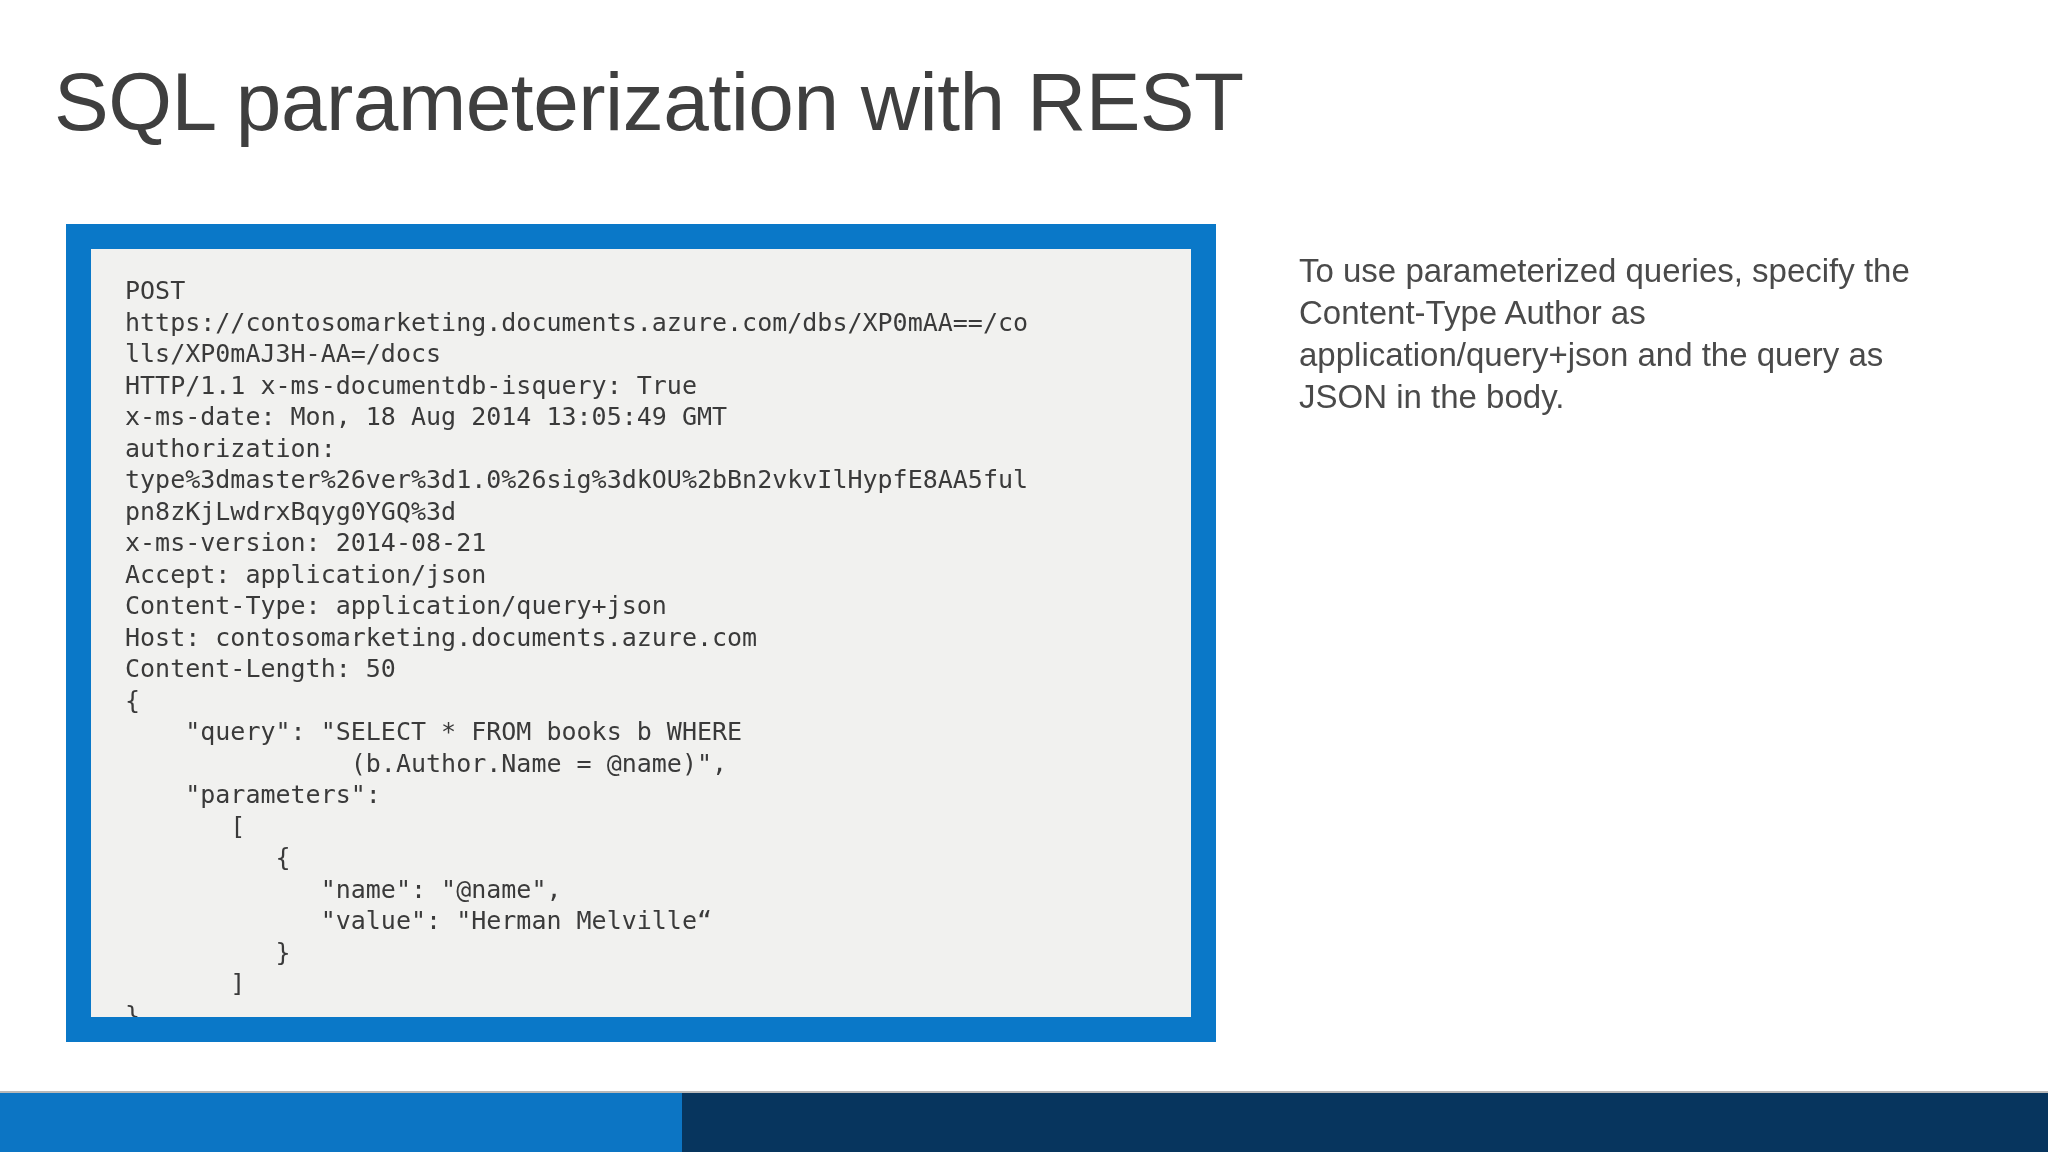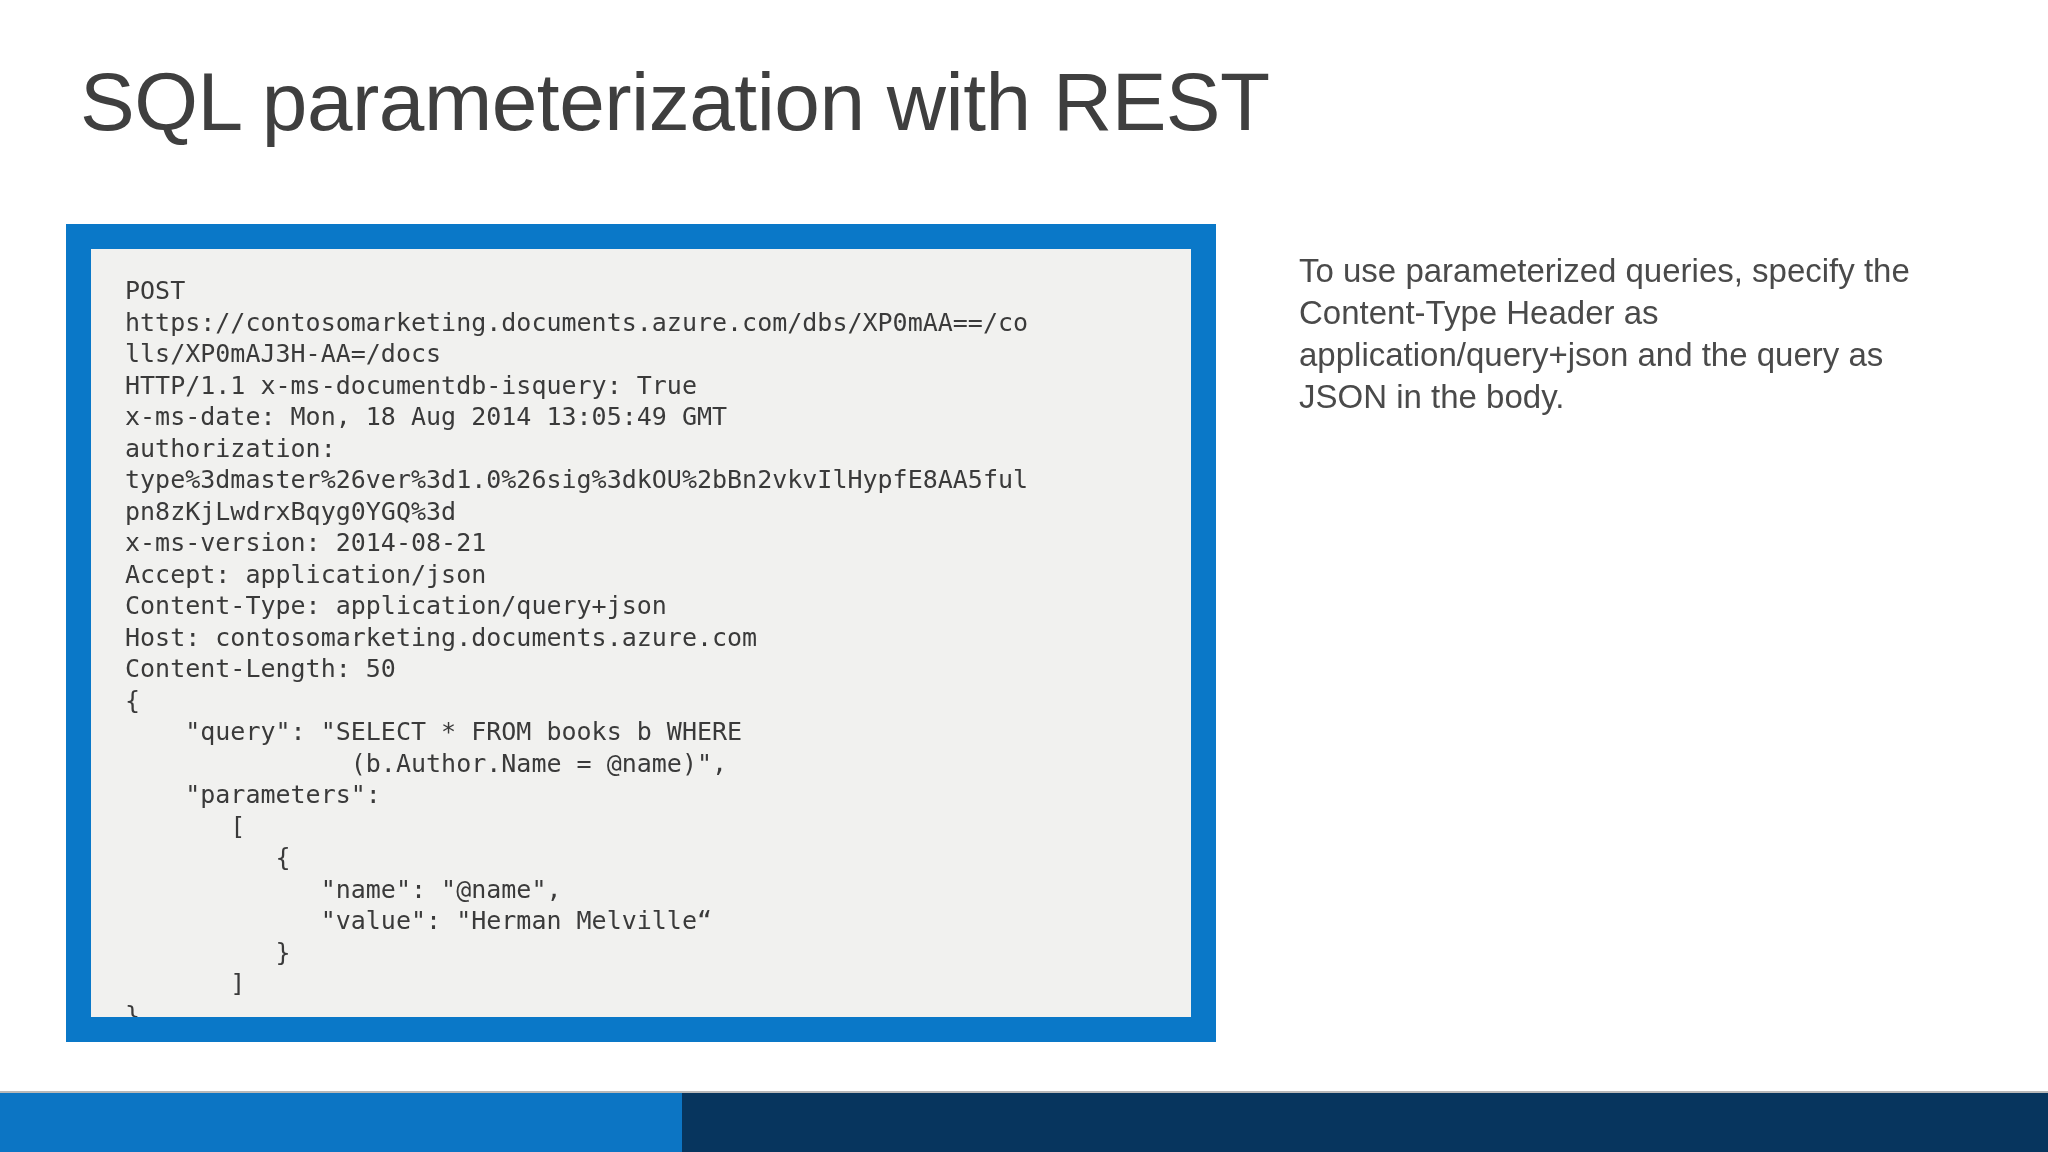--- a/index.html
+++ b/index.html
@@ -11,21 +11,21 @@
     height: 1152px;
     background: #ffffff;
     font-family: "Liberation Sans", sans-serif;
     overflow: hidden;
     position: relative;
   }
 
   
   .slide-title {
     position: absolute;
-    left: 80px;
+    left: 54px;
     top: 56px;
     width: 1600px;
     font-family: "Liberation Sans", sans-serif;
     font-size: 82px;
     font-weight: 300;
     line-height: 1.12;
     letter-spacing: -0.5px;
     color: #3f3f3f;
     white-space: nowrap;
   }
@@ -141,20 +141,20 @@
           {
              "name": "@name",
              "value": "Herman Melville“
           }
        ]
 }</pre>
   </div>
 </div>
 
 <div class="side-col">
-  <p class="side-body">To use parameterized queries, specify the Content-Type Header as application/query+json and the query as JSON in the body.</p>
+  <p class="side-body">To use parameterized queries, specify the Content-Type Author as application/query+json and the query as JSON in the body.</p>
 </div>
 
 <div class="bar-hairline"></div>
 <div class="bottom-bar">
   <div class="bar-left"></div>
   <div class="bar-right"></div>
 </div>
 
 </body></html>

